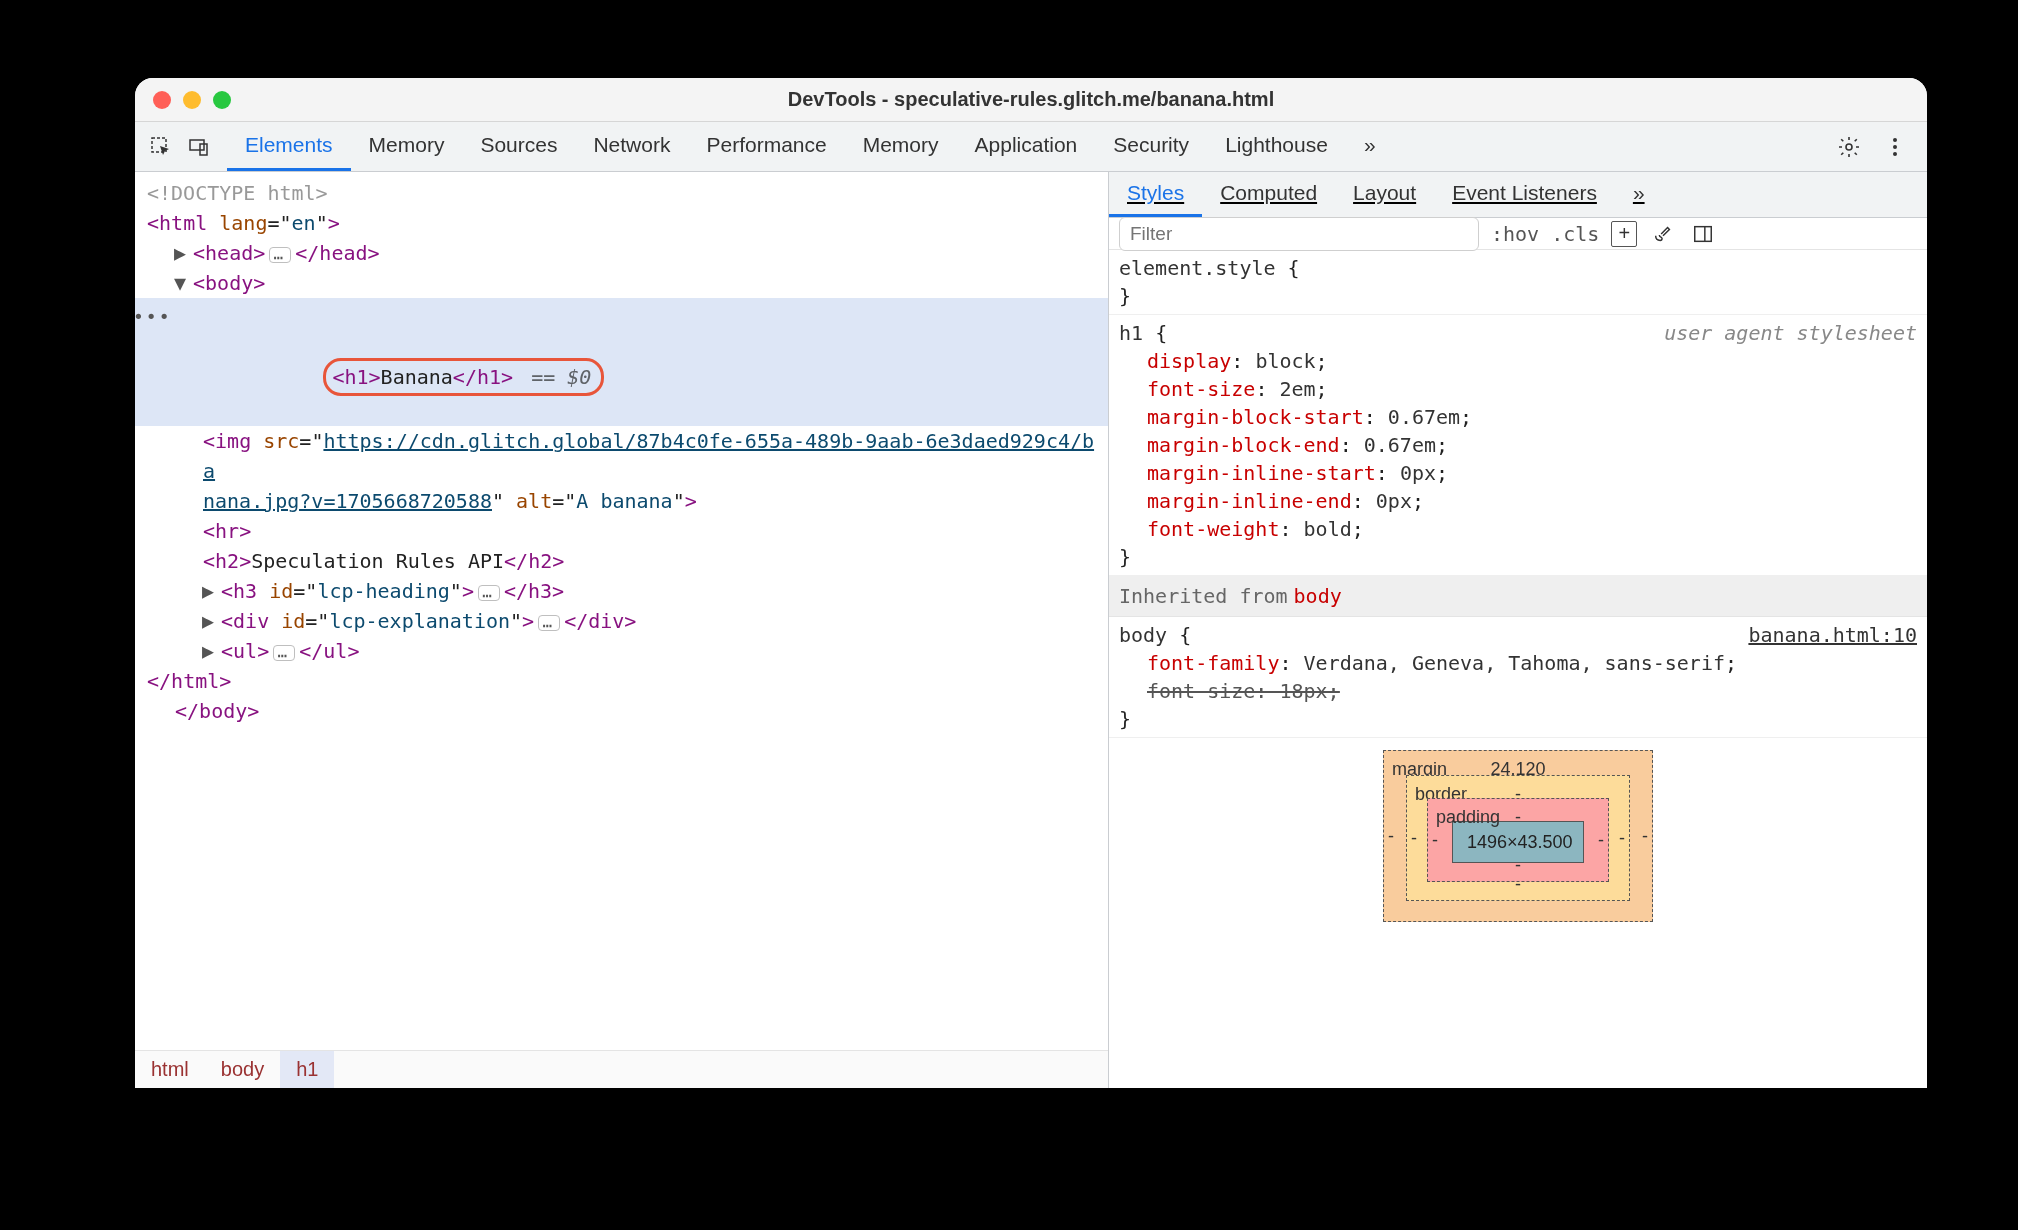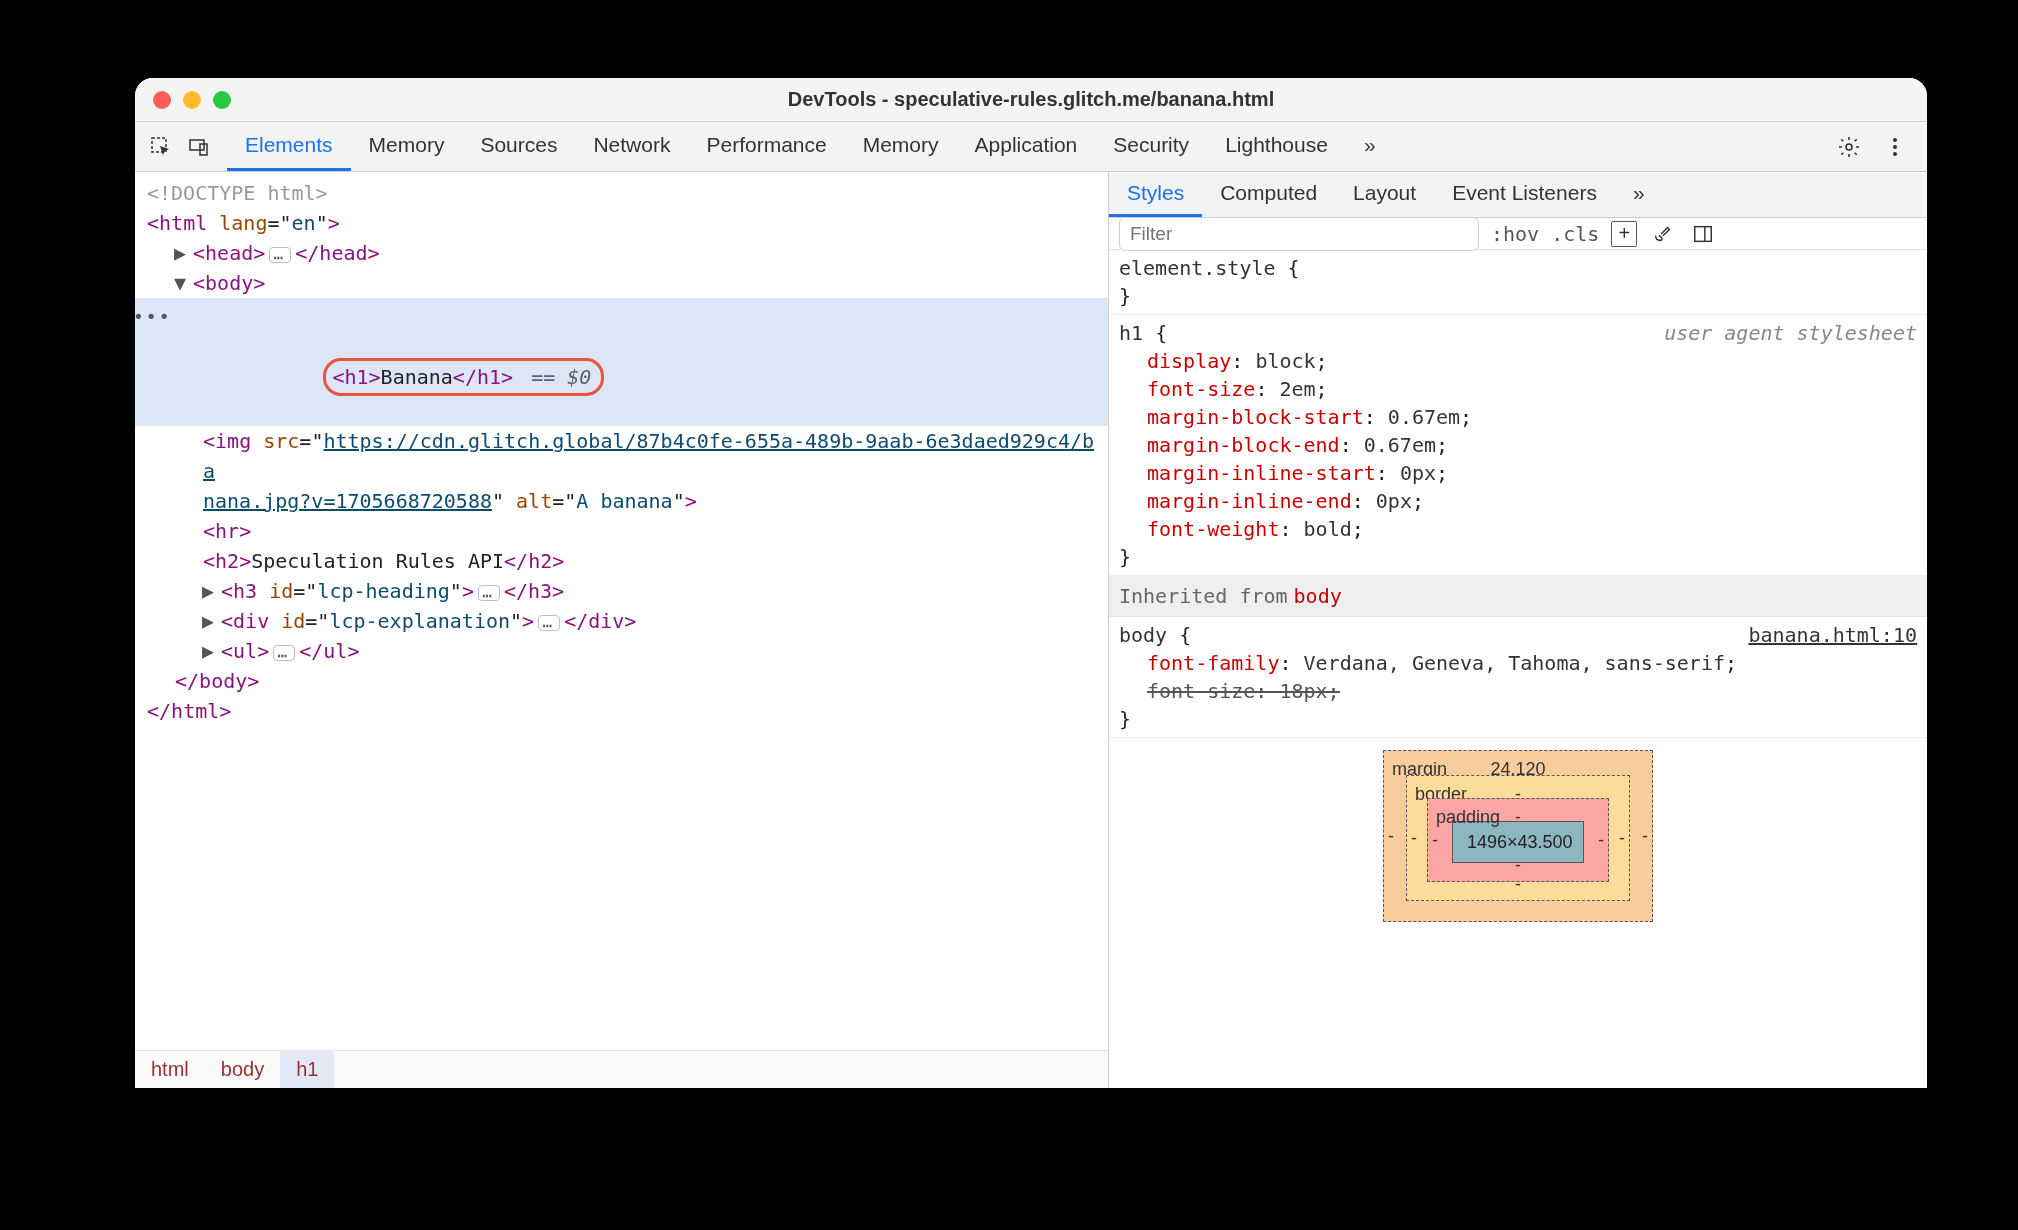--- a/index.html
+++ b/index.html
@@ -100,21 +100,21 @@
   .crumbs {
     height: 38px; border-top:1px solid #e4e4e4; background:#fafafa;
     display:flex; align-items:stretch; font-size:20px;
   }
   .crumb { padding: 6px 16px; color:#9a3232; cursor:pointer; display:flex; align-items:center; }
   .crumb.last { background:#e3e8f6; color:#9a3232; }
   
   .styles-pane { flex:1; display:flex; flex-direction:column; overflow:hidden; }
   .styles-tabs {
     height: 46px; display:flex; align-items:center; border-bottom:1px solid #cacdd1;
-    background:#f1f3f4; font-size:21px;
+    background:#f1f3f4; font-size:21px;text-decoration:underline;
   }
   .stab { padding:0 18px; height:100%; display:flex; align-items:center; cursor:pointer; color:#333; border-bottom:3px solid transparent; }
   .stab.active { color:#1a73e8; border-bottom-color:#1a73e8; }
   .styles-toolbar {
     height: 32px; display:flex; align-items:center; gap:12px; padding:0 10px; border-bottom:1px solid #e4e4e4;
   }
   .filter-input {
     flex: 0 0 360px; height:34px; border:1px solid #cfcfcf; border-radius:6px;
     padding: 0 10px; font-size:19px; color:#666; background:#fff;
   }
@@ -238,23 +238,23 @@
         <div class="dom-line indent-2"><span class="tag">&lt;<span>hr</span>&gt;</span></div>
 
         <div class="dom-line indent-2"><span class="tag">&lt;<span>h2</span>&gt;</span><span class="txt">Speculation Rules API</span><span class="tag">&lt;/<span>h2</span>&gt;</span></div>
 
         <div class="dom-line indent-2"><span class="expander">▶</span><span class="tag">&lt;<span>h3</span></span> <span class="attr-name">id</span><span class="txt">="</span><span class="attr-val">lcp-heading</span><span class="txt">"</span><span class="tag">&gt;</span><span class="ellipsis-btn"></span><span class="tag">&lt;/<span>h3</span>&gt;</span></div>
 
         <div class="dom-line indent-2"><span class="expander">▶</span><span class="tag">&lt;<span>div</span></span> <span class="attr-name">id</span><span class="txt">="</span><span class="attr-val">lcp-explanation</span><span class="txt">"</span><span class="tag">&gt;</span><span class="ellipsis-btn"></span><span class="tag">&lt;/<span>div</span>&gt;</span></div>
 
         <div class="dom-line indent-2"><span class="expander">▶</span><span class="tag">&lt;<span>ul</span>&gt;</span><span class="ellipsis-btn"></span><span class="tag">&lt;/<span>ul</span>&gt;</span></div>
 
+        <div class="dom-line"><span class="tag">&lt;/<span>html</span>&gt;</span></div>
+
         <div class="dom-line indent-1"><span class="tag">&lt;/<span>body</span>&gt;</span></div>
-
-        <div class="dom-line"><span class="tag">&lt;/<span>html</span>&gt;</span></div>
 
       </div>
 
       <div class="crumbs">
         <div class="crumb">html</div>
         <div class="crumb">body</div>
         <div class="crumb last">h1</div>
       </div>
     </div>
 

